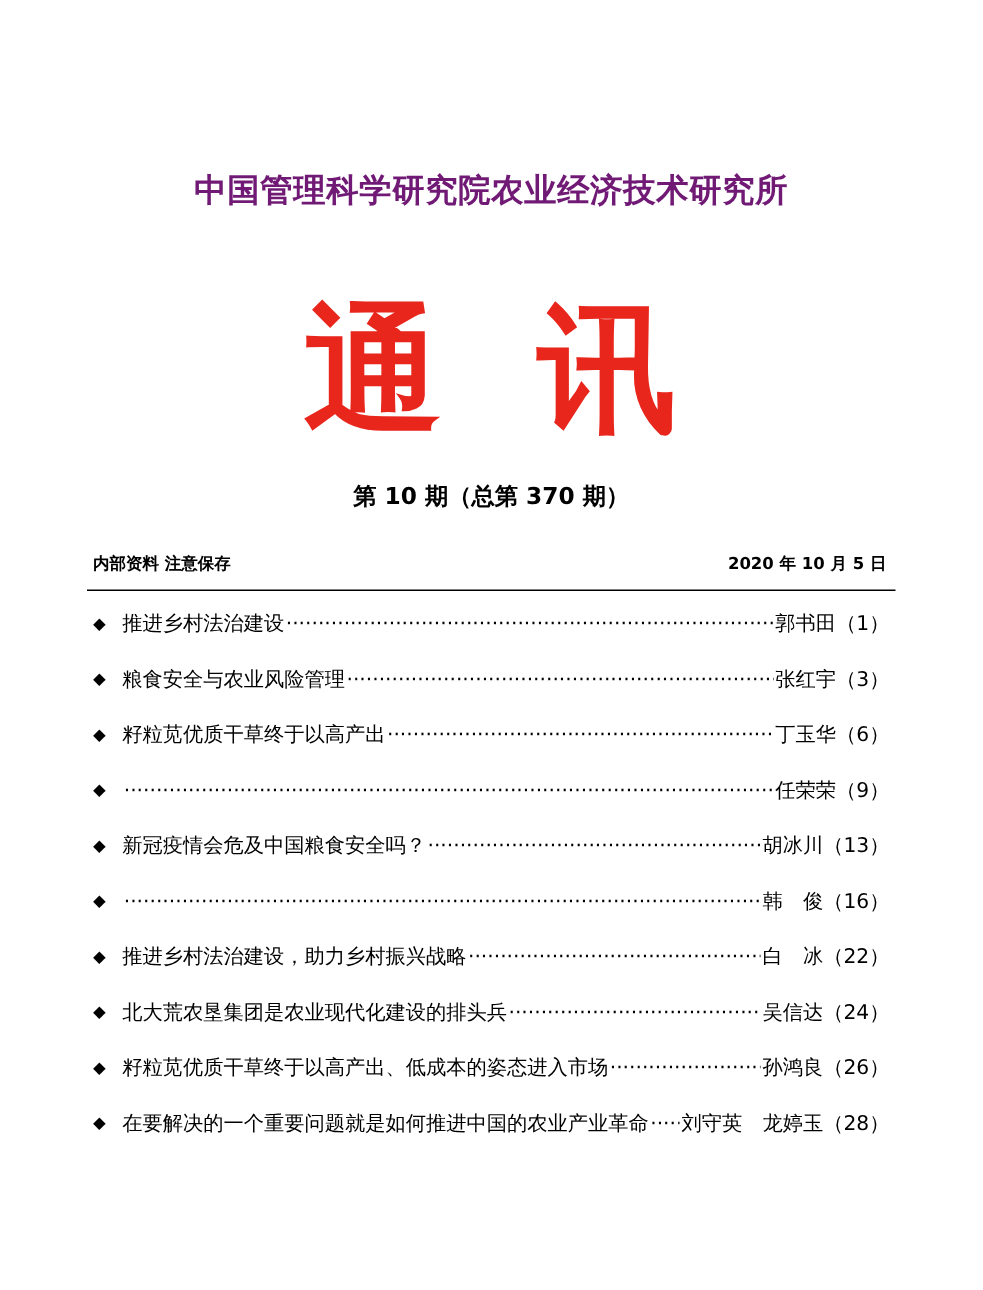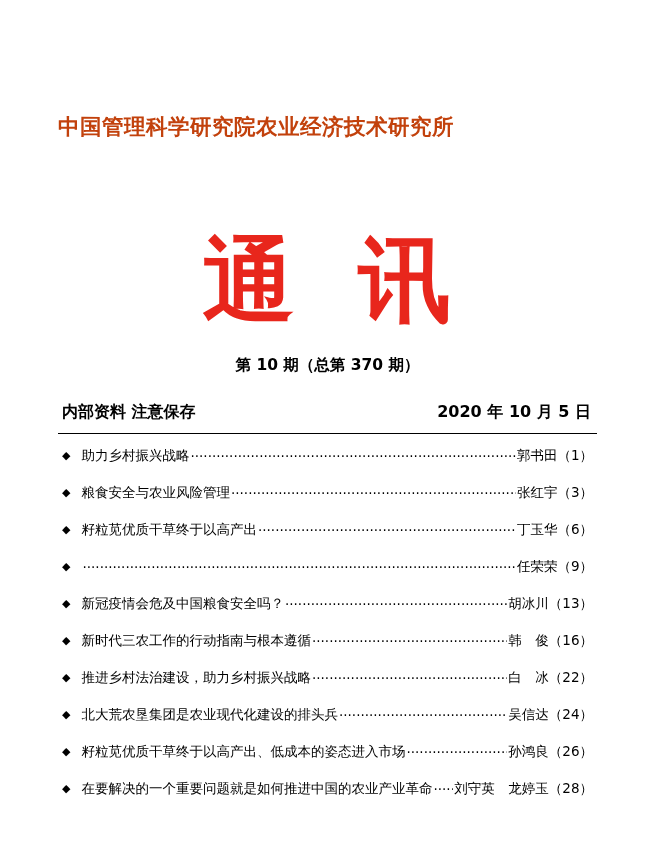--- a/index.html
+++ b/index.html
@@ -16,29 +16,30 @@
   }
   .page {
     position: relative;
     width: 655px;
     height: 860px;
     box-sizing: border-box;
     padding: 0 58px;
   }
   .institute-title {
     margin-top: 112px;
+    text-align: center;
     font-family: "DejaVu Sans", "Liberation Sans", sans-serif;
     font-weight: bold;
     font-size: 21.5px;
     letter-spacing: 0.5px;
-    color: #c2410c;
+    color: #701a75;
     white-space: nowrap;
   }
   .masthead {
-    margin-top: 92px;
+    margin-top: 58px;
     text-align: center;
     color: #e8261c;
     font-family: "DejaVu Sans", "Liberation Sans", sans-serif;
     font-weight: bold;
     font-size: 92px;
     line-height: 1.05;
     letter-spacing: 2px;
   }
   .masthead .gap {
     display: inline-block;
@@ -52,21 +53,21 @@
     font-size: 15.5px;
     color: #000000;
   }
   .meta-row {
     margin-top: 26px;
     display: flex;
     justify-content: space-between;
     align-items: baseline;
     font-family: "DejaVu Sans", "Liberation Sans", sans-serif;
     font-weight: bold;
-    font-size: 16px;
+    font-size: 11px;
     color: #000000;
     padding: 0 6px 0 4px;
   }
   .rule {
     margin-top: 10px;
     height: 1px;
     background: #000000;
   }
   .toc {
     margin-top: 4px;
@@ -133,21 +134,21 @@
     <span>内部资料 注意保存</span>
     <span>2020 年 10 月 5 日</span>
   </div>
 
   <div class="rule"></div>
 
   <div class="toc">
 
     <div class="toc-item">
       <span class="bullet">◆</span>
-      <span class="toc-title">助力乡村振兴战略</span>
+      <span class="toc-title">推进乡村法治建设</span>
       <span class="leader"></span>
       <span class="toc-author">郭书田（1）</span>
     </div>
 
     <div class="toc-item">
       <span class="bullet">◆</span>
       <span class="toc-title">粮食安全与农业风险管理</span>
       <span class="leader"></span>
       <span class="toc-author">张红宇（3）</span>
     </div>
@@ -167,21 +168,20 @@
 
     <div class="toc-item">
       <span class="bullet">◆</span>
       <span class="toc-title">新冠疫情会危及中国粮食安全吗？</span>
       <span class="leader"></span>
       <span class="toc-author">胡冰川（13）</span>
     </div>
 
     <div class="toc-item">
       <span class="bullet">◆</span>
-      <span class="toc-title">新时代三农工作的行动指南与根本遵循</span>
       <span class="leader"></span>
       <span class="toc-author">韩　俊（16）</span>
     </div>
 
     <div class="toc-item">
       <span class="bullet">◆</span>
       <span class="toc-title">推进乡村法治建设，助力乡村振兴战略</span>
       <span class="leader"></span>
       <span class="toc-author">白　冰（22）</span>
     </div>

